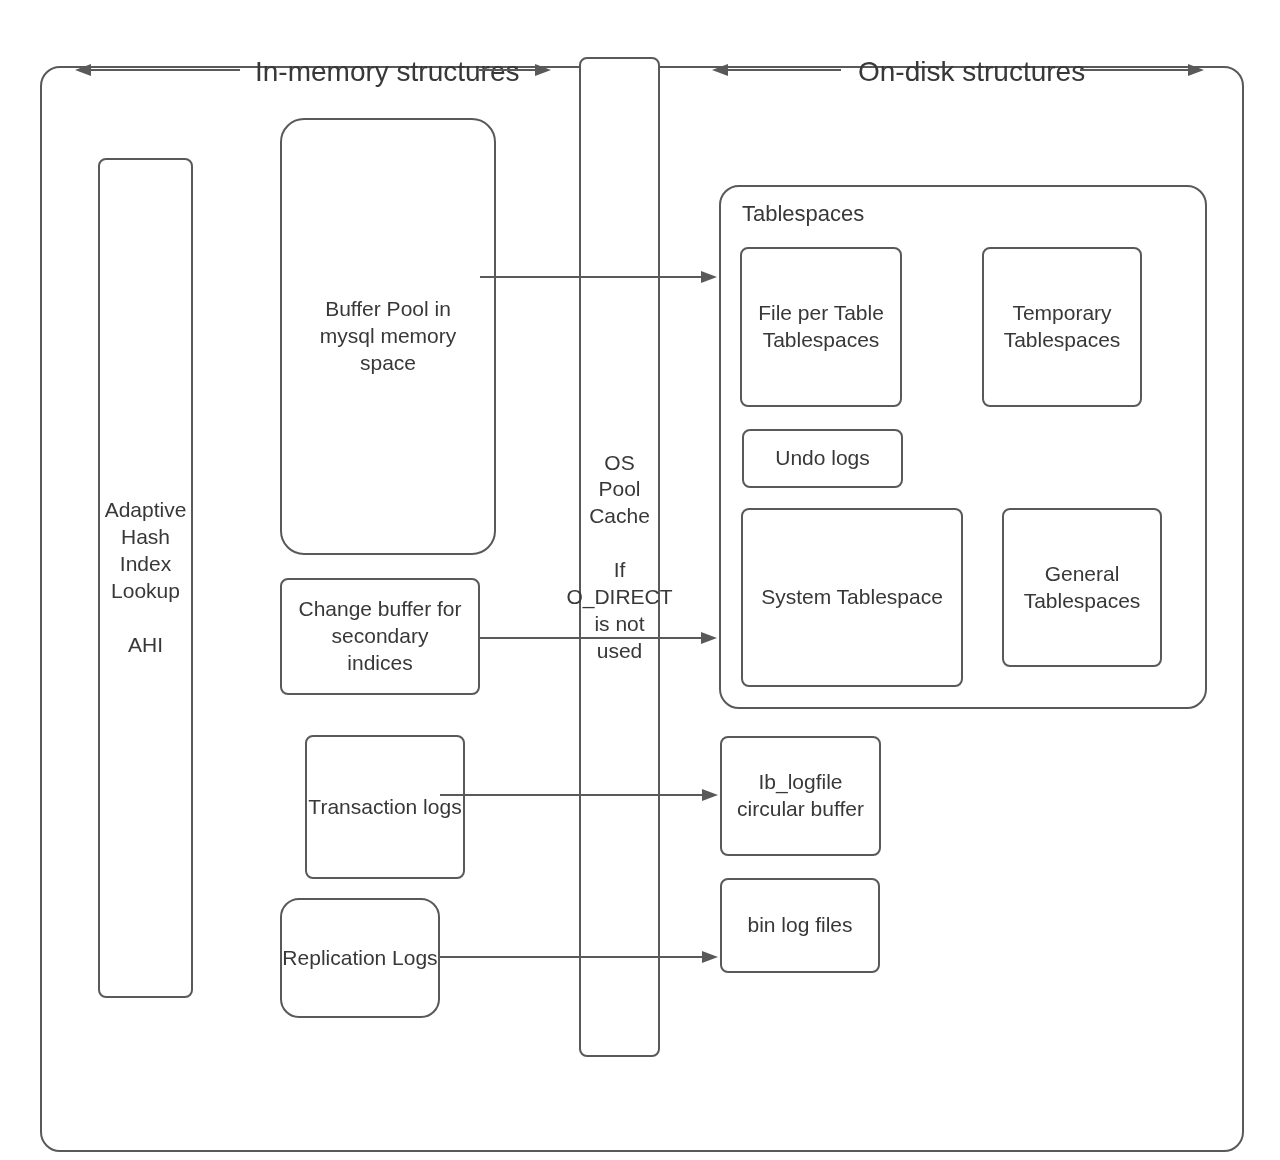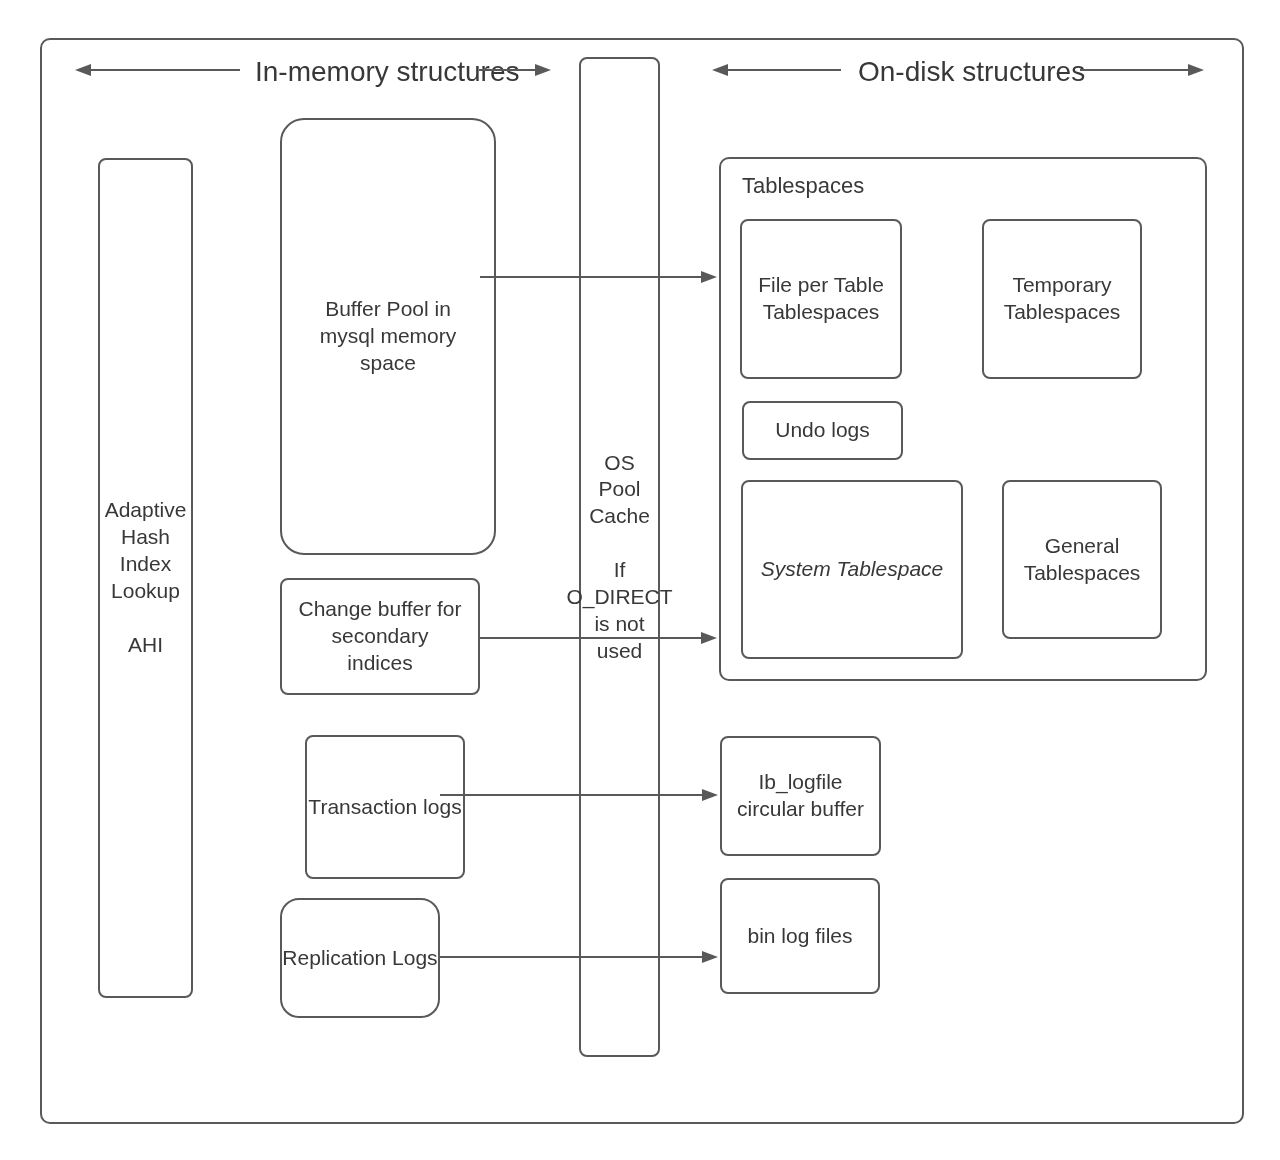--- a/index.html
+++ b/index.html
@@ -12,22 +12,23 @@
     position:relative;
     width:1280px;height:1160px;
     background:var(--bg);
     font-family:"Liberation Sans", sans-serif;
     color:var(--text);
     overflow:hidden;
   }
   .frame{
     position:absolute;
     border:2px solid var(--stroke);
-    border-radius:10px;
+    border-radius:20px;
     background:transparent;
+    margin-top:28px;
   }
   .box{
     position:absolute;
     border:2px solid var(--stroke);
     border-radius:8px;
     background:var(--bg);
     display:flex;align-items:center;justify-content:center;
     text-align:center;
     font-size:21px;line-height:1.28;
     white-space:pre-line;
@@ -130,32 +131,32 @@
 
     <div class="box" style="left:261px;top:60px;width:160px;height:160px;">
       <div class="txt">Temporary
 Tablespaces</div>
     </div>
 
     <div class="box" style="left:21px;top:242px;width:161px;height:59px;">
       <div class="txt">Undo logs</div>
     </div>
 
-    <div class="box" style="left:20px;top:321px;width:222px;height:179px;font-style:italic;">
+    <div class="box" style="left:20px;top:321px;width:222px;height:179px;">
       <div class="txt">System Tablespace</div>
     </div>
 
     <div class="box" style="left:281px;top:321px;width:160px;height:159px;">
       <div class="txt">General
 Tablespaces</div>
     </div>
   </div>
 
   <div class="box" style="left:720px;top:736px;width:161px;height:120px;">
     <div class="txt">Ib_logfile
 circular buffer</div>
   </div>
 
-  <div class="box" style="left:720px;top:878px;width:160px;height:116px;text-align:center;">
+  <div class="box" style="left:720px;top:878px;width:160px;height:95px;text-align:center;">
     <div class="txt">bin log files</div>
   </div>
 
 </div>
 
 </body></html>

